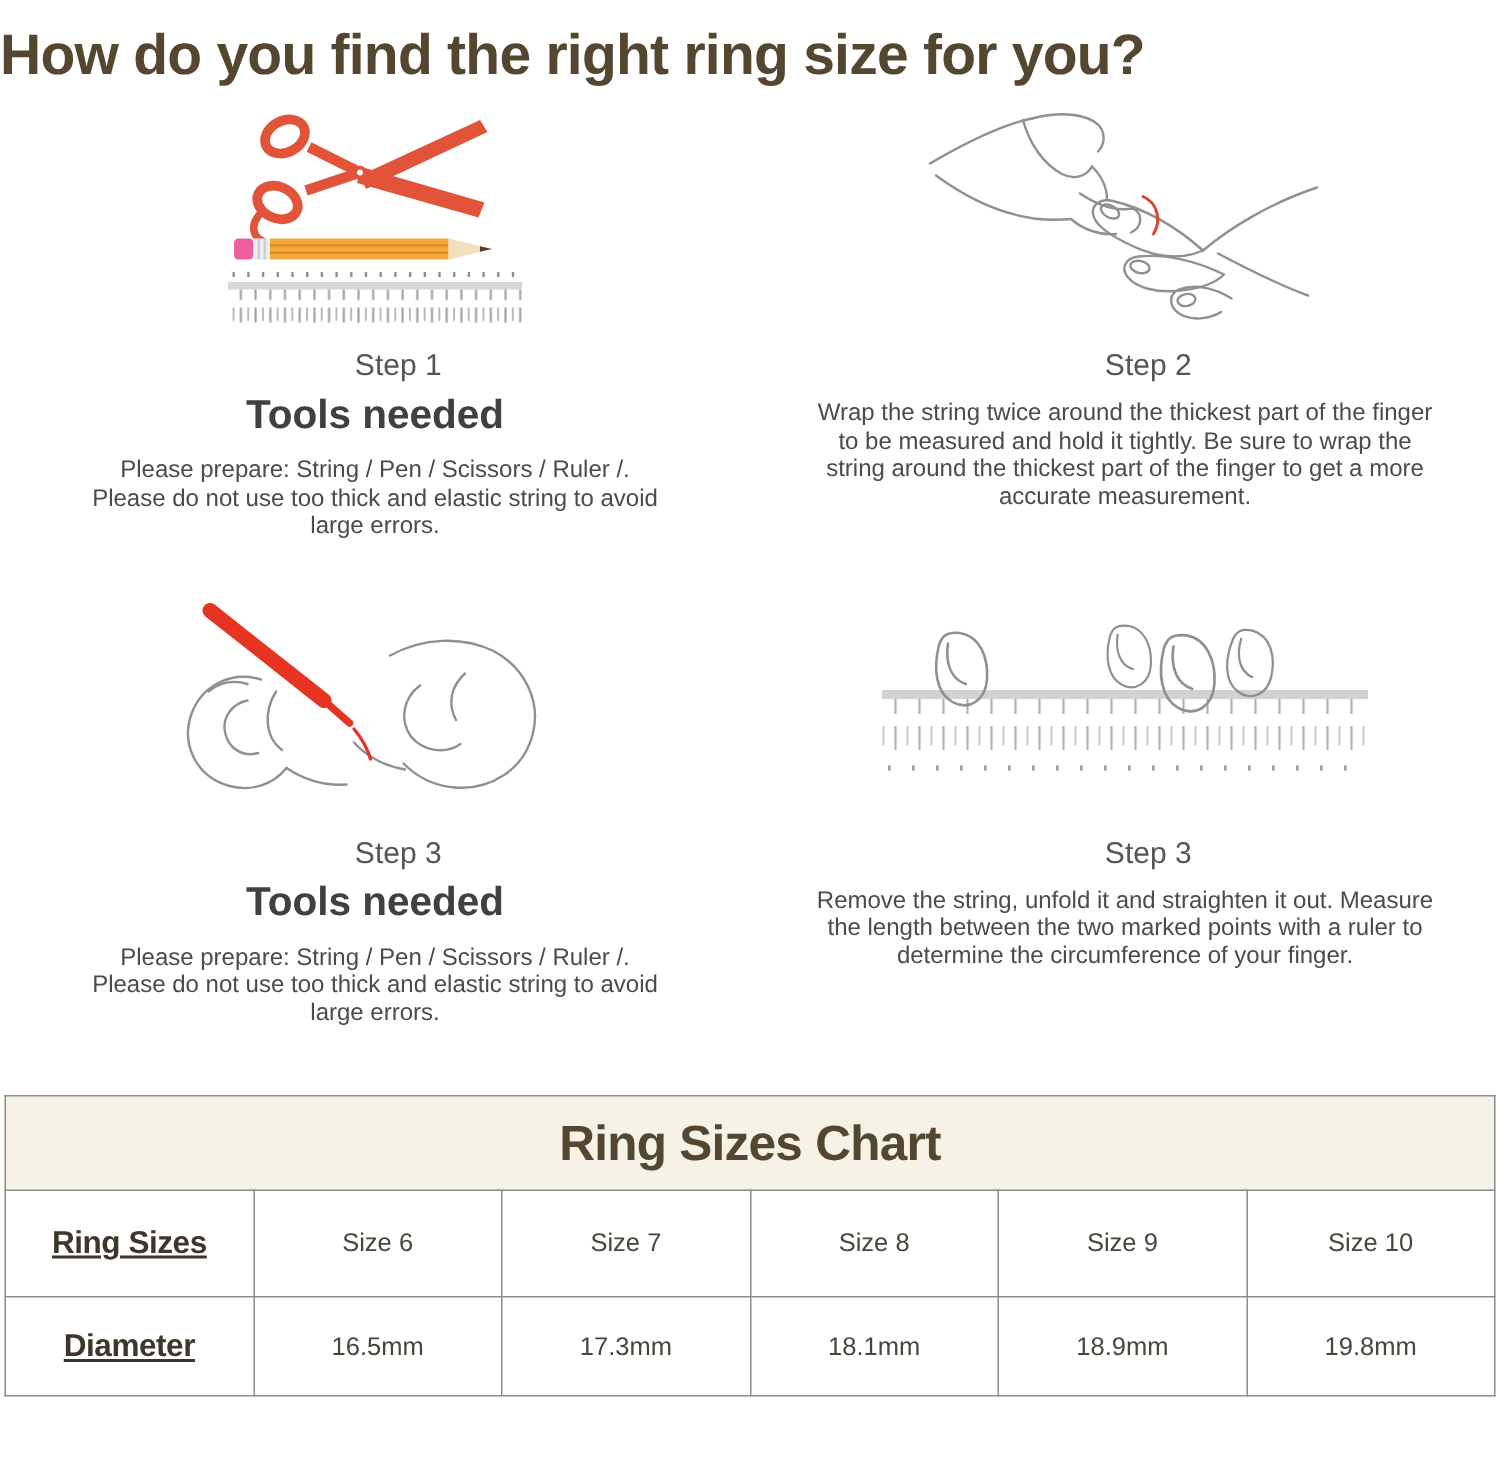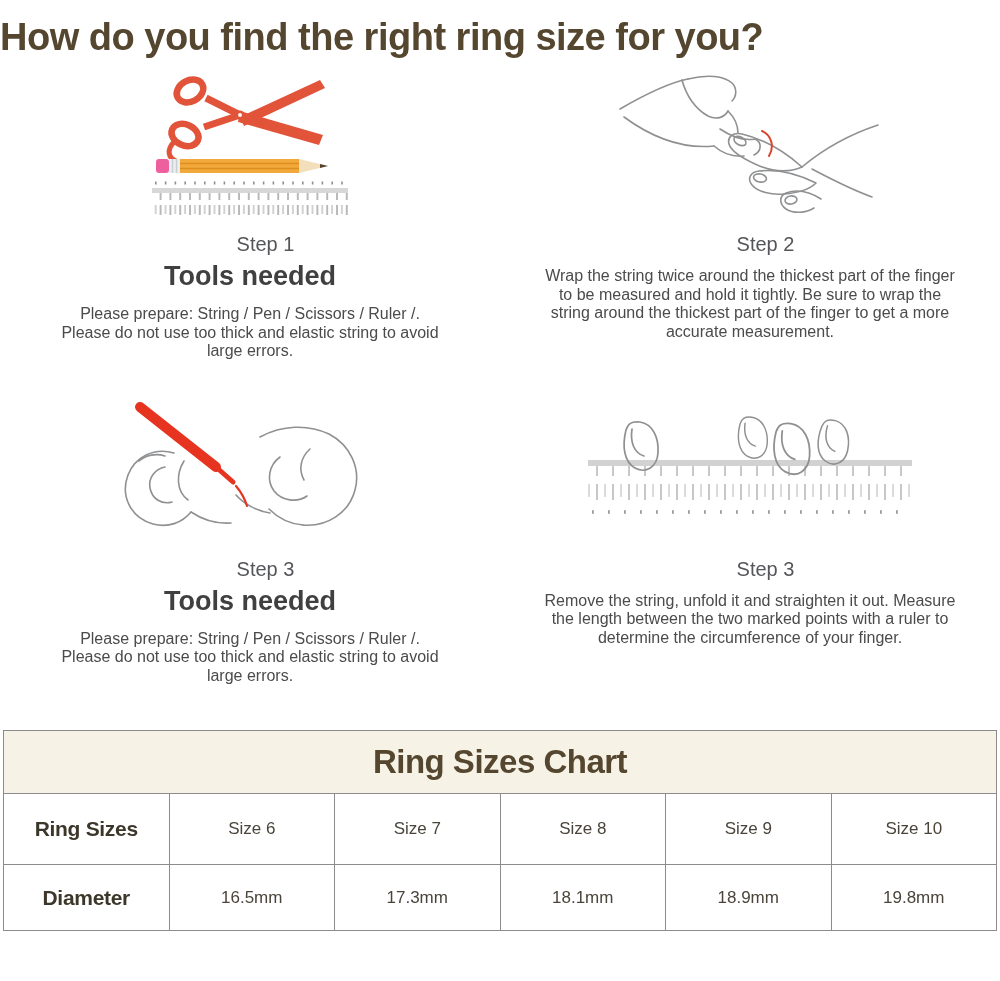--- a/index.html
+++ b/index.html
@@ -32,21 +32,21 @@
     border-collapse:collapse;table-layout:fixed;
   }
   .ring-table th,.ring-table td{
     border:1px solid #8c8c8c;text-align:center;vertical-align:middle;
   }
   .chart-title-cell{
     background:#f6f2e5;height:60px;
     font-size:33px;font-weight:bold;letter-spacing:-0.5px;color:#54462f;
   }
   .row-header{
-    width:17.2%;font-size:21px;font-weight:bold;color:#3d372b;letter-spacing:-0.3px;
+    width:17.2%;font-size:21px;font-weight:bold;color:#3d372b;letter-spacing:-0.3px;text-decoration:underline;
   }
   .ring-table td{font-size:17px;color:#4a453b;}
   .r1{height:71px;} .r2{height:69px;} .r3{height:66px;}
   svg{display:block;}
 </style>
 </head>
 <body>
 
 <div class="page">
 

